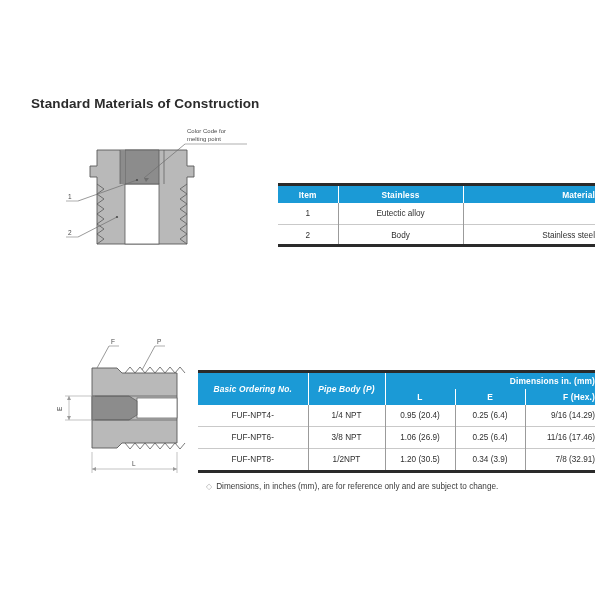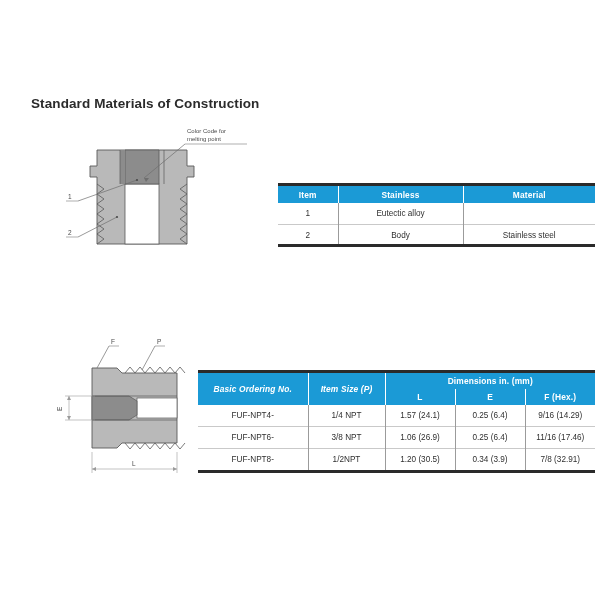--- a/index.html
+++ b/index.html
@@ -58,21 +58,21 @@
     font-weight: bold;
     font-size: 8.4px;
     border-left-color: #1b9ad6;
     border-right-color: #ffffff;
     letter-spacing: 0.15px;
   }
   .tbl th.last-h { border-right-color: #1b9ad6; }
   .tbl tr.body-row td { border-top: 1px solid #c9c9c9; }
   .tbl tr.body-row:first-of-type td { border-top: none; }
   .tbl td.edge-l, .tbl th.edge-l { border-left: none; }
-  .tbl td.edge-r, .tbl th.edge-r { border-right: none; }
+  .tbl td.edge-r, .tbl th.edge-r { border-right: none; text-align: right; }
 
   .rule-top {
     position: absolute;
     background: #2a2a2a;
     height: 3px;
   }
   .rule-bot {
     position: absolute;
     background: #2a2a2a;
     height: 3px;
@@ -241,34 +241,34 @@
     <colgroup>
       <col style="width:110px">
       <col style="width:77px">
       <col style="width:70px">
       <col style="width:70px">
       <col style="width:70px">
     </colgroup>
     <thead>
       <tr>
         <th class="edge-l tall" rowspan="2">Basic Ordering No.</th>
-        <th class="tall" rowspan="2">Item Size (P)</th>
+        <th class="tall" rowspan="2">Pipe Body (P)</th>
         <th class="grp edge-r last-h" colspan="3">Dimensions in. (mm)</th>
       </tr>
       <tr>
         <th class="sub">L</th>
         <th class="sub">E</th>
         <th class="sub edge-r last-h">F (Hex.)</th>
       </tr>
     </thead>
     <tbody>
       <tr class="body-row">
         <td class="edge-l">FUF-NPT4-</td>
         <td>1/4 NPT</td>
-        <td>1.57 (24.1)</td>
+        <td>0.95 (20.4)</td>
         <td>0.25 (6.4)</td>
         <td class="edge-r">9/16 (14.29)</td>
       </tr>
       <tr class="body-row">
         <td class="edge-l">FUF-NPT6-</td>
         <td>3/8 NPT</td>
         <td>1.06 (26.9)</td>
         <td>0.25 (6.4)</td>
         <td class="edge-r">11/16 (17.46)</td>
       </tr>
@@ -276,14 +276,17 @@
         <td class="edge-l">FUF-NPT8-</td>
         <td>1/2NPT</td>
         <td>1.20 (30.5)</td>
         <td>0.34 (3.9)</td>
         <td class="edge-r">7/8 (32.91)</td>
       </tr>
     </tbody>
   </table>
   <div class="rule-bot" id="t2-bot"></div>
 
+  <div class="footnote">
+    <span class="dia">◇</span><span>Dimensions, in inches (mm), are for reference only and are subject to change.</span>
+  </div>
 
 </div>
 
 </body></html>

